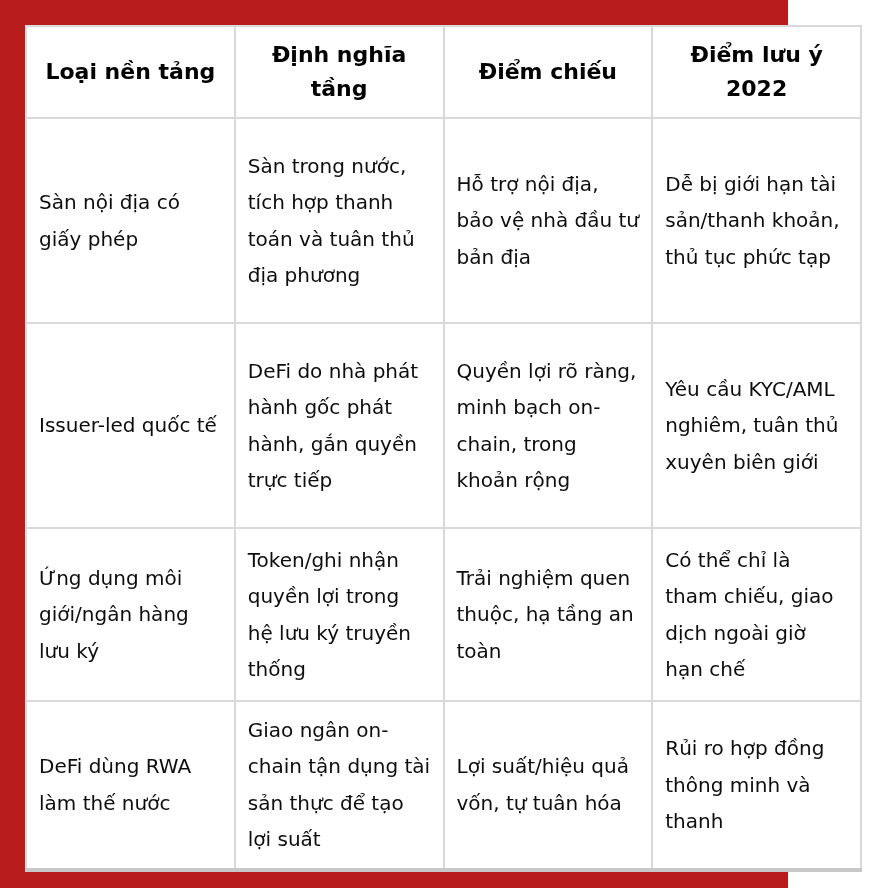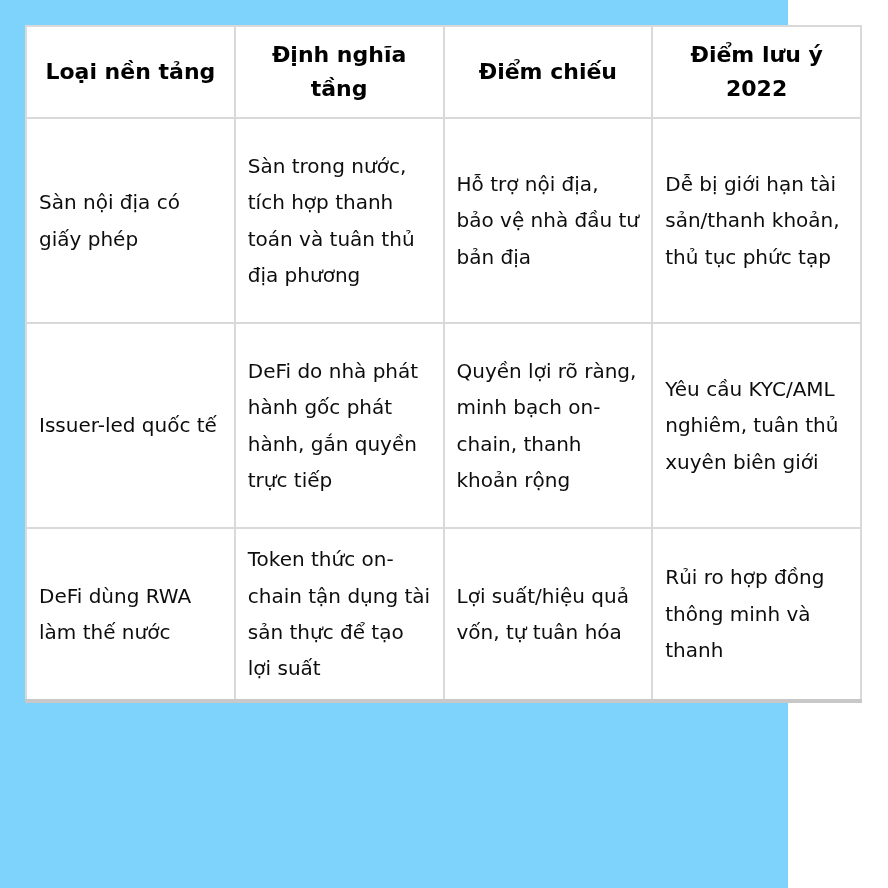--- a/index.html
+++ b/index.html
@@ -4,21 +4,21 @@
 <style>
   * { box-sizing: border-box; }
   html, body {
     margin: 0;
     padding: 0;
     background: #ffffff;
   }
   .page {
     width: 788px;
     height: 888px;
-    background: #7dd3fc;
+    background: #b91c1c;
     padding: 25px 26px 18px 25px;
     font-family: "DejaVu Sans", "Liberation Sans", sans-serif;
     color: #0d0d0d;
   }
   table.comparison-table {
     width: 837px;
     border-collapse: collapse;
     table-layout: fixed;
     background: #ffffff;
   }
@@ -75,24 +75,30 @@
     <tbody>
       <tr>
         <td>Sàn nội địa có giấy phép</td>
         <td>Sàn trong nước, tích hợp thanh toán và tuân thủ địa phương</td>
         <td>Hỗ trợ nội địa, bảo vệ nhà đầu tư bản địa</td>
         <td>Dễ bị giới hạn tài sản/thanh khoản, thủ tục phức tạp</td>
       </tr>
       <tr>
         <td>Issuer-led quốc tế</td>
         <td>DeFi do nhà phát hành gốc phát hành, gắn quyền trực tiếp</td>
-        <td>Quyền lợi rõ ràng, minh bạch on-chain, thanh khoản rộng</td>
+        <td>Quyền lợi rõ ràng, minh bạch on-chain, trong khoản rộng</td>
         <td>Yêu cầu KYC/AML nghiêm, tuân thủ xuyên biên giới</td>
       </tr>
       <tr>
+        <td>Ứng dụng môi giới/ngân hàng lưu ký</td>
+        <td>Token/ghi nhận quyền lợi trong hệ lưu ký truyền thống</td>
+        <td>Trải nghiệm quen thuộc, hạ tầng an toàn</td>
+        <td>Có thể chỉ là tham chiếu, giao dịch ngoài giờ hạn chế</td>
+      </tr>
+      <tr>
         <td>DeFi dùng RWA làm thế nước</td>
-        <td>Token thức on-chain tận dụng tài sản thực để tạo lợi suất</td>
+        <td>Giao ngân on-chain tận dụng tài sản thực để tạo lợi suất</td>
         <td>Lợi suất/hiệu quả vốn, tự tuân hóa</td>
         <td>Rủi ro hợp đồng thông minh và thanh</td>
       </tr>
     </tbody>
   </table>
 </div>
 
 </body></html>

